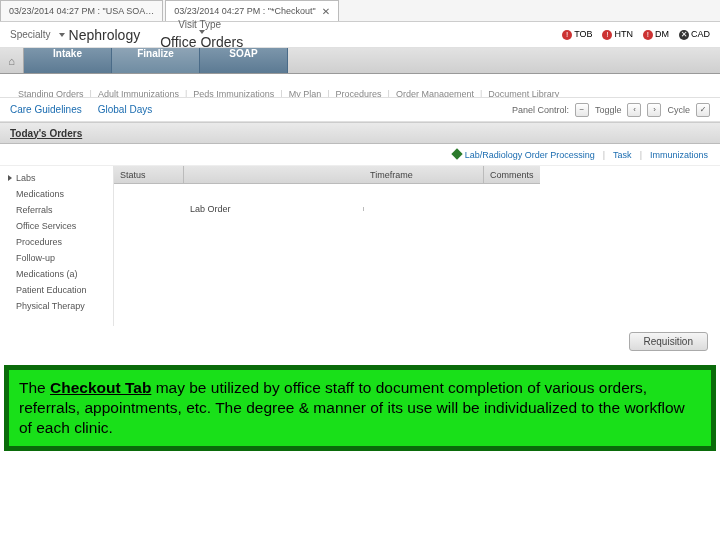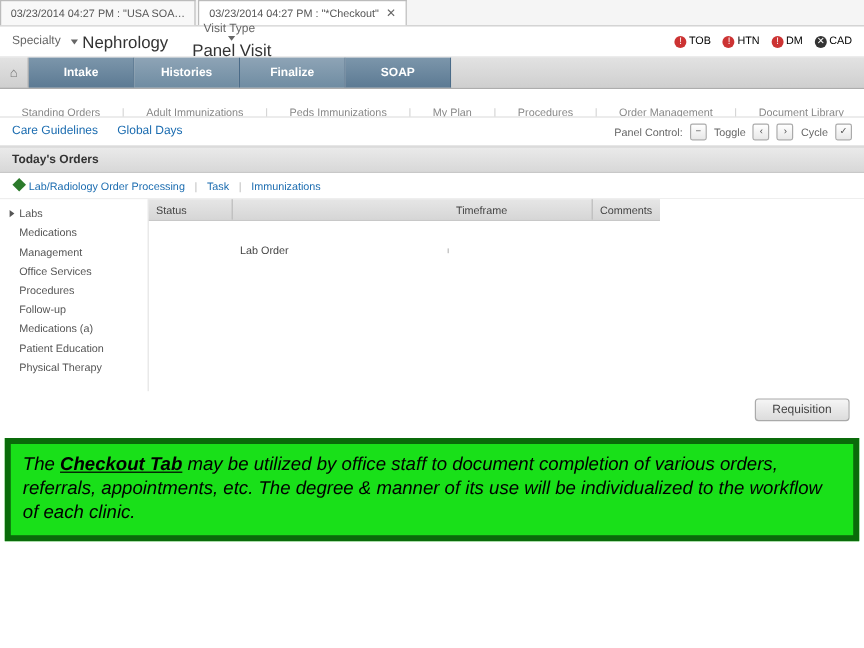--- a/index.html
+++ b/index.html
@@ -66,38 +66,38 @@
     align-items: stretch;
   }
   .main-tabs .home {
     width: 24px; display:flex; align-items:center; justify-content:center;
     border-right: 1px solid #aaa;
     color: #777;
   }
   .main-tab {
     flex: 0 0 auto;
     width: 88px;
-    display: flex; align-items: center; justify-content: center;
+    display: flex; justify-content: center;
     color: #fff; font-weight: bold; font-size: 10px;
     border-right: 1px solid #4a6b88;
     background: linear-gradient(#7c96ab,#5c7a93);
     cursor: pointer;
   }
   .main-tab.light {
     background: linear-gradient(#8ea4b6,#6f8ca2);
   }
   .main-tab.active {
     background: linear-gradient(#6db3e0,#3a8bc2);
     border-right: 1px solid #2c6f9e;
   }
   .main-tabs .filler { flex: 1; background: linear-gradient(#e2e2e2,#cfcfcf); }
 
   .subnav {
     display: flex; align-items: center;
-    gap: 16px;
+    gap: 4px;
     padding: 20px 8px 3px 18px;
     border-bottom: 1px solid #e0e0e0;
     font-size: 9px;
     color: #888;
     height: 22px;
     overflow: hidden;
   }
   .subnav span { white-space: nowrap; }
   .sep { color: #ccc; margin: 0 2px; }
 
@@ -115,43 +115,43 @@
     width:14px; height:14px; border:1px solid #aaa; border-radius:2px;
     background: linear-gradient(#fff,#e8e8e8); font-size:8px; color:#555;
   }
 
   .section-header {
     background: linear-gradient(#eaeaea,#d8d8d8);
     border-top: 1px solid #ccc;
     border-bottom: 1px solid #bbb;
     padding: 4px 10px;
     font-size: 10px; font-weight: bold; color: #333;
-    height: 22px; display:flex; align-items:center;
+    height: 22px; display:flex; align-items:center;text-decoration:underline;
   }
 
   .action-row {
-    display:flex; align-items:center;
+    display:flex; justify-content:flex-end; align-items:center;
     padding: 4px 12px;
     font-size: 9px; color: #1b6cb0;
     gap: 8px;
     border-bottom: 1px solid #eee;
     height: 22px;
   }
   .action-row .sep2 { color:#bbb; }
   .diamond {
     display:inline-block; width:8px; height:8px;
     background:#2b7a2b; transform: rotate(45deg); margin-right:4px;
   }
 
   .content {
     display:flex;
     height: 160px;
   }
   .order-cats {
-    width: 124px;
+    width: 114px;
     border-right: 1px solid #e4e4e4;
     padding: 4px 6px;
     font-size: 9px; color:#555;
     overflow: hidden;
   }
   .order-cat {
     display:flex; align-items:center;
     padding: 3px 2px;
     cursor: pointer;
   }
@@ -199,21 +199,20 @@
 
   .instruction-box {
     margin: 8px 4px 12px 4px;
     border: 5px solid #0a6b0a;
     background: #19e019;
     padding: 8px 10px;
     font-family: "Comic Sans MS", "Comic Sans", cursive, Arial;
     font-size: 15.5px;
     line-height: 1.3;
     color: #000;
-    font-style: italic;
   }
   .u { text-decoration: underline; }
   .b { font-weight: bold; }
 </style>
 </head>
 <body>
 
 <div class="tab-strip">
   <div class="tab">
     <span>03/23/2014 04:27 PM : "USA SOA…</span>
@@ -226,37 +225,34 @@
 
 <div class="row">
   <div class="fld-specialty">
     <span class="label">Specialty</span>
     <span class="dropdown-arrow"></span>
     <span class="fld-value">Nephrology</span>
   </div>
   <div class="fld-visit">
     <span class="label">Visit Type</span>
     <span class="dropdown-arrow"></span>
-    <span class="fld-value">Panel Visit</span>
+    <span class="fld-value">Office Orders</span>
   </div>
   <div class="alerts">
     <span><span class="alert-dot">!</span><span>TOB</span></span>
     <span><span class="alert-dot">!</span><span>HTN</span></span>
     <span><span class="alert-dot">!</span><span>DM</span></span>
     <span><span class="alert-dot dark">✕</span><span>CAD</span></span>
   </div>
 </div>
 
 <div class="main-tabs">
   <div class="home">⌂</div>
   <div class="main-tab">
       <span>Intake</span>
-    </div>
-  <div class="main-tab light">
-      <span>Histories</span>
     </div>
   <div class="main-tab light">
       <span>Finalize</span>
     </div>
   <div class="main-tab">
       <span>SOAP</span>
     </div>
   <div class="filler"></div>
 </div>
 
@@ -307,21 +303,21 @@
     <div class="order-cat has-tri">
         <span class="tri"></span>
         <span>Labs</span>
       </div>
     <div class="order-cat">
         <span class="tri"></span>
         <span>Medications</span>
       </div>
     <div class="order-cat">
         <span class="tri"></span>
-        <span>Management</span>
+        <span>Referrals</span>
       </div>
     <div class="order-cat">
         <span class="tri"></span>
         <span>Office Services</span>
       </div>
     <div class="order-cat">
         <span class="tri"></span>
         <span>Procedures</span>
       </div>
     <div class="order-cat">

